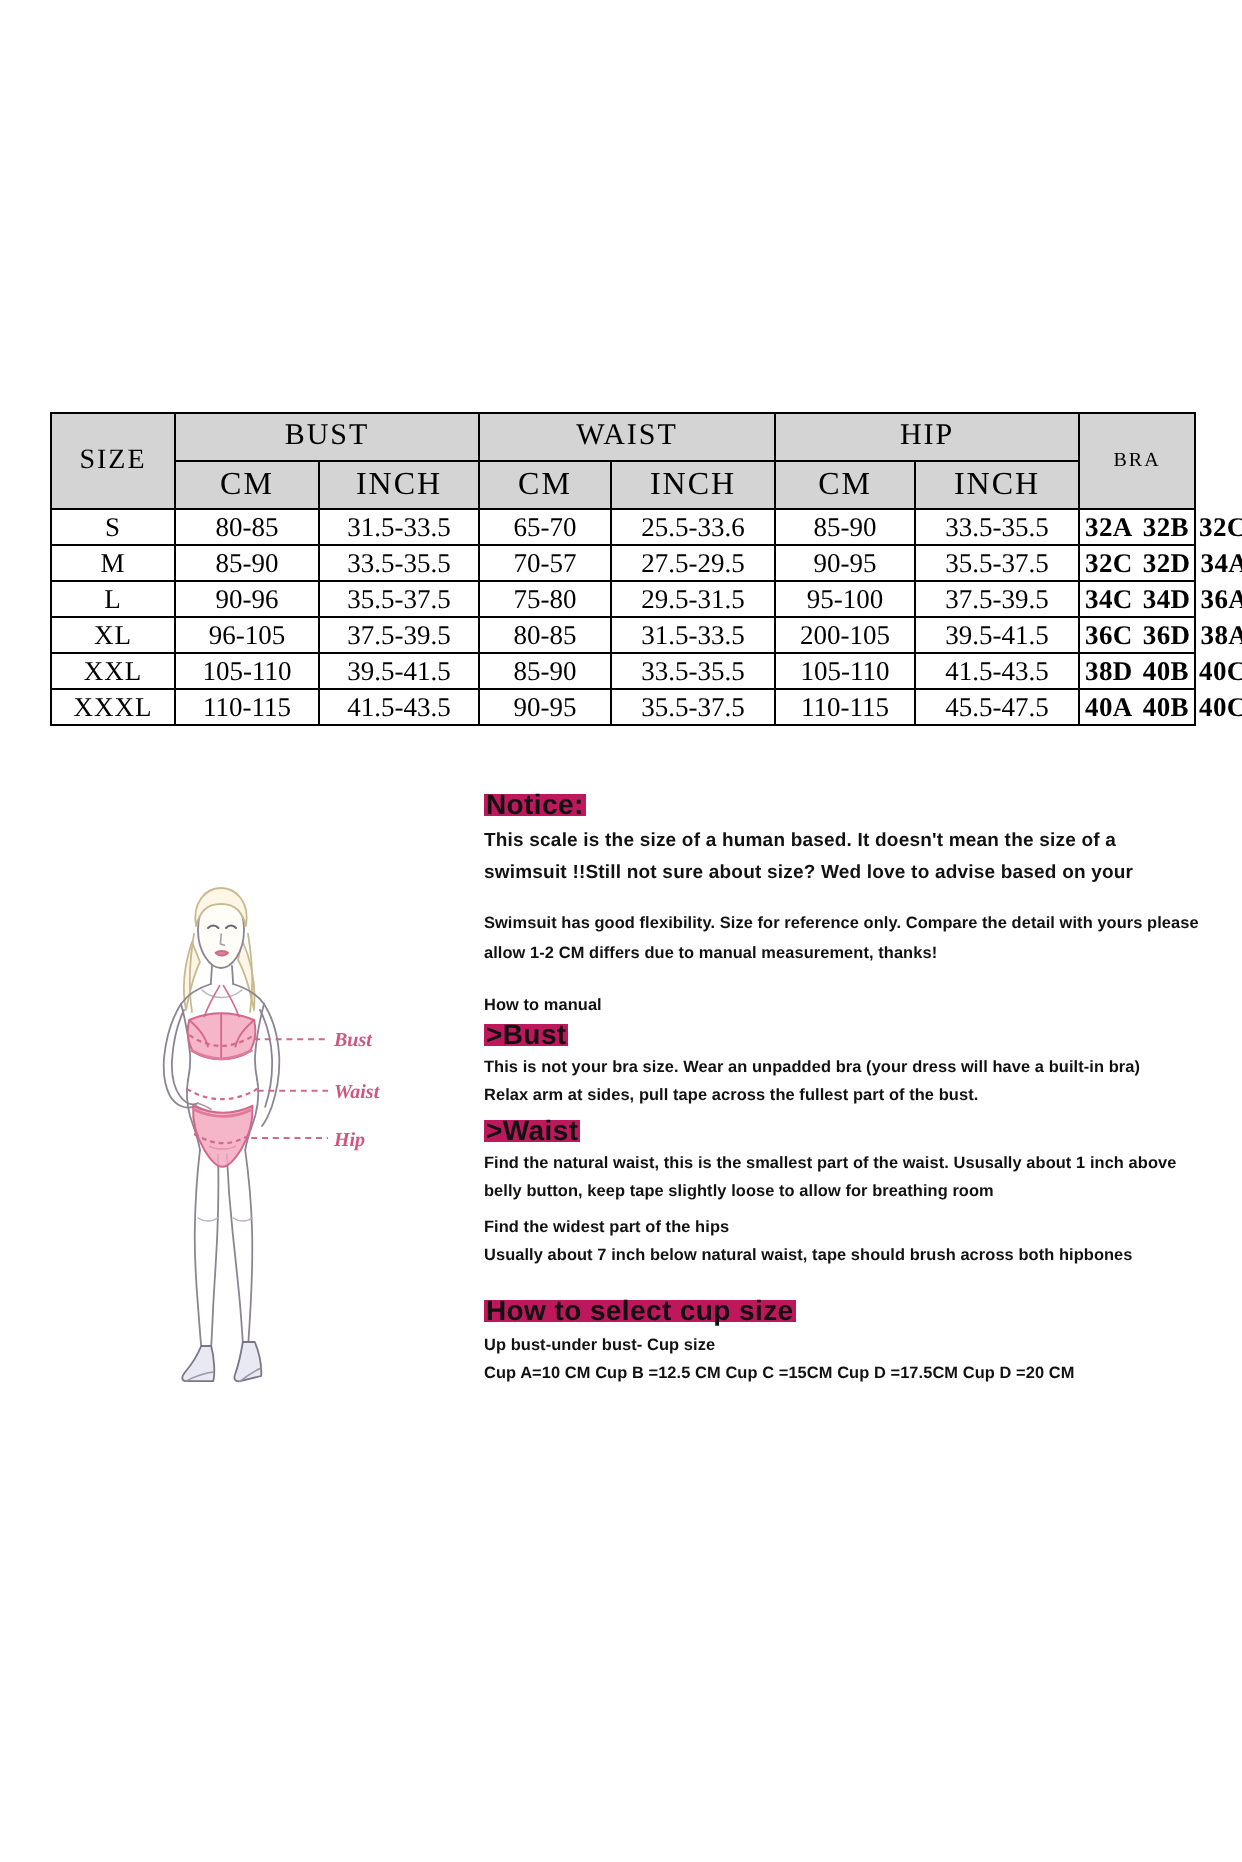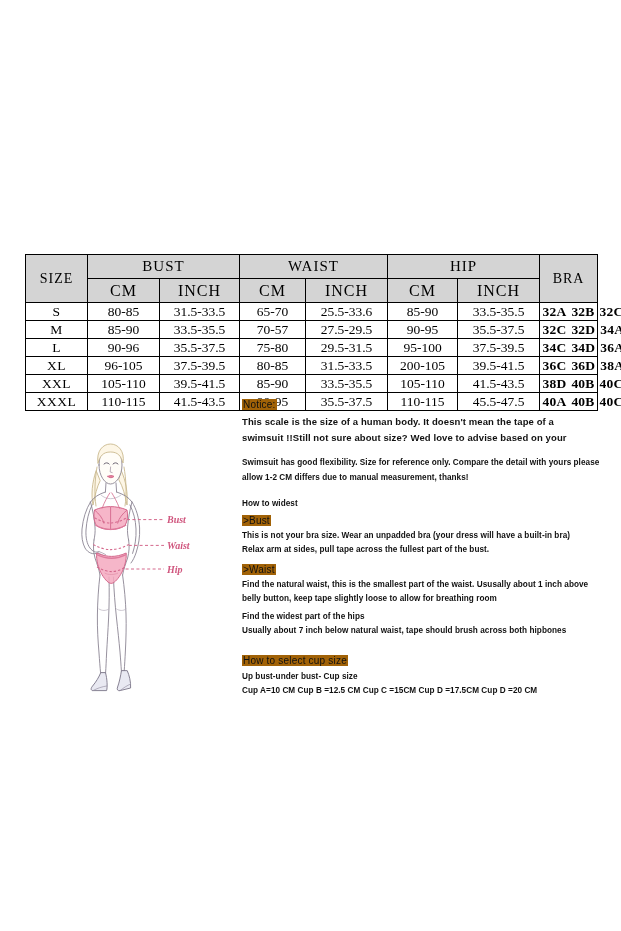--- a/index.html
+++ b/index.html
@@ -19,21 +19,20 @@
   #size-table-wrap {
     position: absolute;
     left: 25px;
     top: 206px;
     width: 572px;
   }
   table.size-table {
     border-collapse: collapse;
     width: 100%;
     table-layout: fixed;
-    margin-top: 48px;
   }
   table.size-table th,
   table.size-table td {
     border: 1px solid #000000;
     text-align: center;
     vertical-align: middle;
     font-family: "Liberation Serif", serif;
     color: #000000;
     padding: 0;
   }
@@ -51,21 +50,21 @@
     font-size: 15px;
     height: 23px;
     letter-spacing: 3px;
   }
   th.h-unit {
     font-size: 16px;
     height: 23px;
     letter-spacing: 2px;
   }
   th.h-bra {
-    font-size: 14px;
+    font-size: 10px;
     height: 46px;
     letter-spacing: 2px;
   }
   table.size-table tbody td {
     height: 17px;
     font-size: 13.5px;
     background: #ffffff;
   }
   td.c-size {
     font-size: 13px;
@@ -97,24 +96,24 @@
   #info-panel {
     position: absolute;
     left: 242px;
     top: 396px;
     width: 358px;
     color: #111111;
     font-family: "Liberation Sans", sans-serif;
   }
   .hl {
     display: inline-block;
-    background: #a16207;
+    background: #be185d;
     color: #111111;
-    font-weight: normal;
-    font-size: 10px;
+    font-weight: bold;
+    font-size: 14px;
     letter-spacing: 0.2px;
     padding: 0 1px;
     line-height: 11px;
   }
   .big-line {
     font-size: 9.5px;
     font-weight: bold;
     line-height: 15.5px;
     letter-spacing: 0.1px;
   }
@@ -322,31 +321,31 @@
     <text x="115" y="130" font-family="Liberation Serif, serif" font-size="10" font-style="italic" font-weight="bold" fill="#d0567e">Hip</text>
   </svg>
 </div>
 
 <div id="info-panel">
 
   <p class="hd-row">
     <span class="hl">Notice:</span>
   </p>
   <div style="height:4px"></div>
-  <p class="big-line blk">This scale is the size of a human body. It doesn't mean the tape of a</p>
+  <p class="big-line blk">This scale is the size of a human based. It doesn't mean the size of a</p>
   <p class="big-line blk">swimsuit !!Still not sure about size? Wed love to advise based on your</p>
 
   <div class="gap-a"></div>
 
   <p class="small-line blk">Swimsuit has good flexibility. Size for reference only. Compare the detail with yours please</p>
   <p class="small-line blk">allow 1-2 CM differs due to manual measurement, thanks!</p>
 
   <div class="gap-b"></div>
 
-  <p class="small-line blk">How to widest</p>
+  <p class="small-line blk">How to manual</p>
   <p class="hd-row">
     <span class="hl">&gt;Bust</span>
   </p>
   <div style="height:3px"></div>
   <p class="small-line blk">This is not your bra size. Wear an unpadded bra (your dress will have a built-in bra)</p>
   <p class="small-line blk">Relax arm at sides, pull tape across the fullest part of the bust.</p>
 
   <p class="hd-row" style="margin-top:3px">
     <span class="hl">&gt;Waist</span>
   </p>

